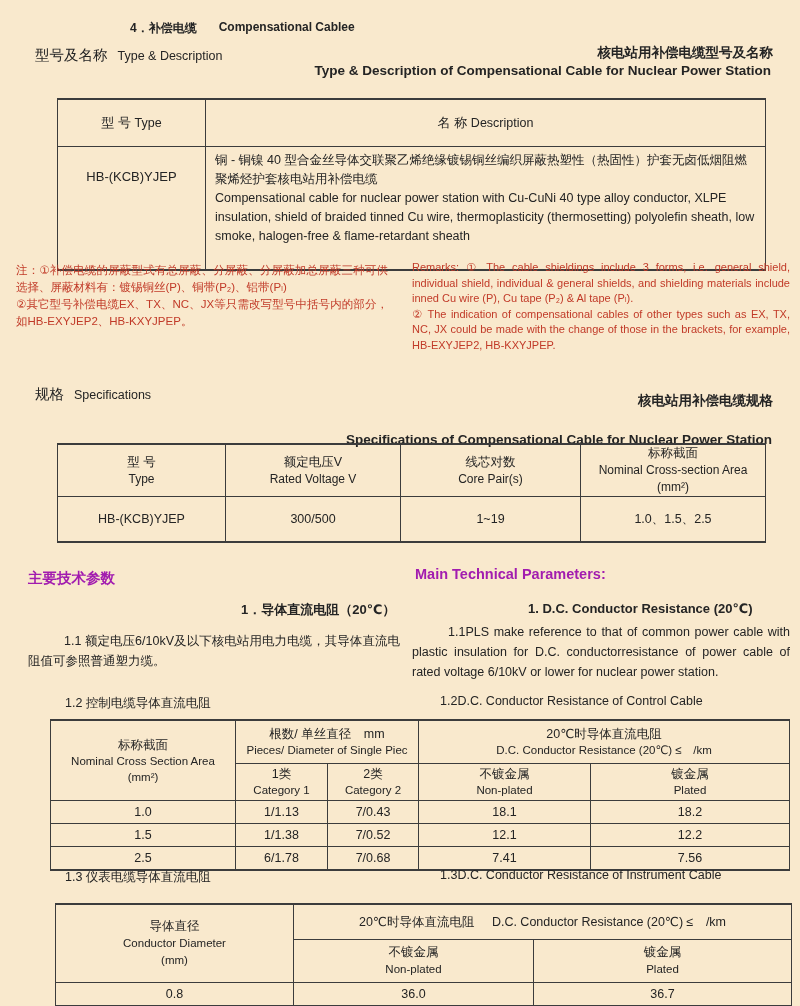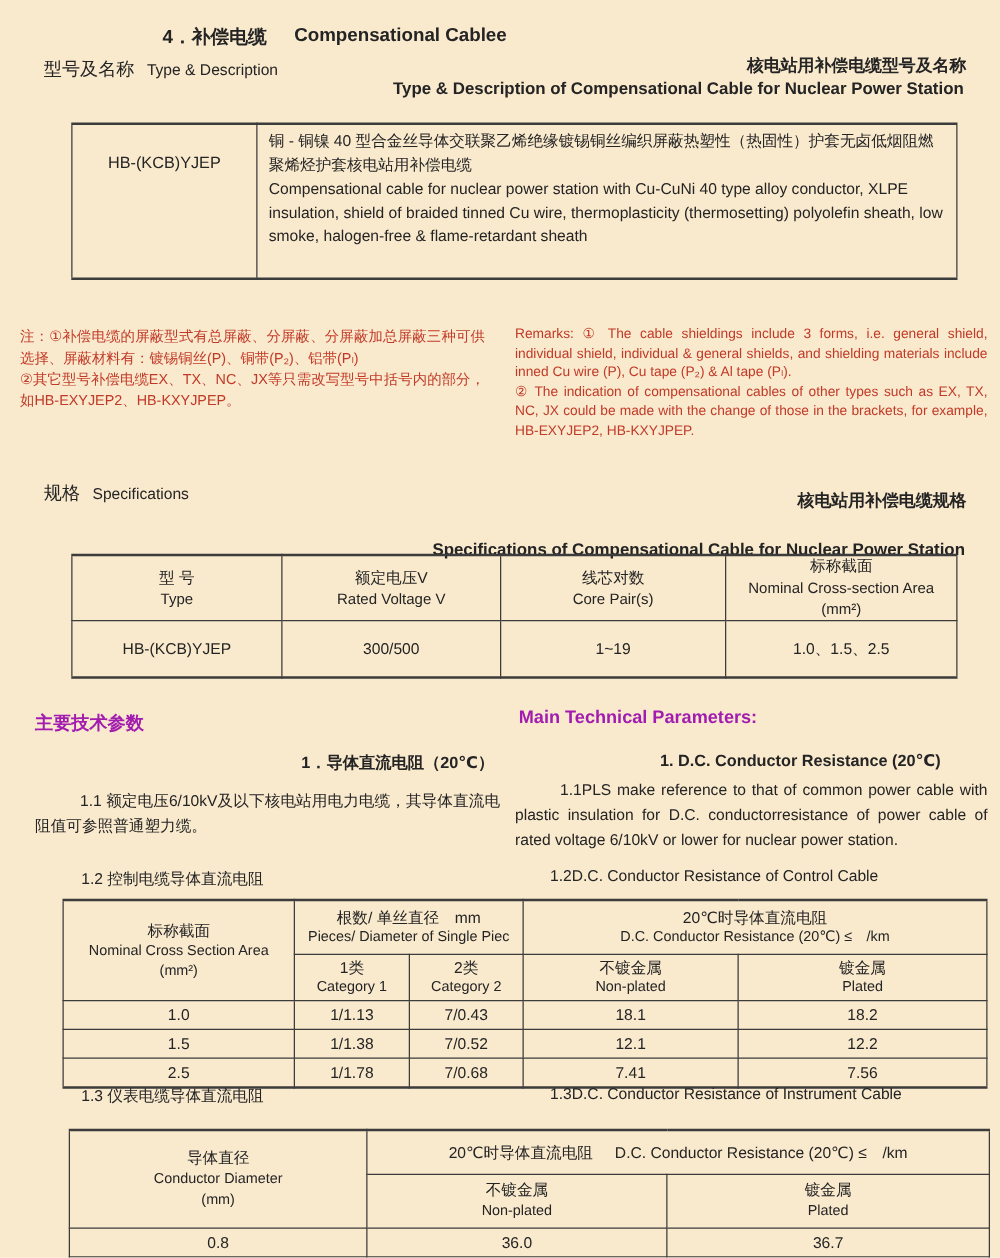--- a/index.html
+++ b/index.html
@@ -4,21 +4,21 @@
 <style>
   html,body{margin:0;padding:0;}
   .page{
     position:relative; width:800px; height:1006px; overflow:hidden;
     background:#f9e9cd; color:#242424;
     font-family:"Liberation Sans","DejaVu Sans",sans-serif;
     font-size:12.5px;
   }
   .abs{position:absolute;}
   
-  .title-row{top:20px; left:130px; font-size:15px; font-weight:bold; display:flex; gap:22px;}
+  .title-row{top:20px; left:130px; font-size:12px; font-weight:bold; display:flex; gap:22px;}
   .section-label{display:flex; align-items:baseline; gap:10px;}
   .section-label .cn{font-size:14.5px;}
   .section-label .en{font-size:12.5px;}
   .rh-cn{font-size:13.5px; font-weight:bold;}
   .rh-en{font-size:13.5px; font-weight:bold;}
   
   table{border-collapse:collapse; table-layout:fixed;}
   th,td{border:1px solid #3c3c3c; padding:0; font-weight:normal; text-align:center; vertical-align:middle;}
   table.grid{border-top:2px solid #3c3c3c; border-bottom:2px solid #3c3c3c;}
   .sub-en{display:block; font-size:12px;}
@@ -74,20 +74,30 @@
   </div>
   <div class="abs rh-cn" style="top:44px; right:27px;">核电站用补偿电缆型号及名称</div>
   <div class="abs rh-en" style="top:63px; right:29px;">Type &amp; Description of Compensational Cable for Nuclear Power Station</div>
 
   <table class="abs grid t1">
     <colgroup>
         <col style="width:148px">
         <col>
       </colgroup>
     <tbody>
+      <tr class="head-row">
+        <th>
+          <span>型  号</span>
+          <span class="inline-en">Type</span>
+        </th>
+        <th>
+          <span>名    称</span>
+          <span class="inline-en">Description</span>
+        </th>
+      </tr>
       <tr>
         <td class="t1-type">HB-(KCB)YJEP</td>
         <td class="t1-desc">
           <div class="desc-cn">铜 - 铜镍 40 型合金丝导体交联聚乙烯绝缘镀锡铜丝编织屏蔽热塑性（热固性）护套无卤低烟阻燃聚烯烃护套核电站用补偿电缆</div>
           <div class="desc-en">Compensational cable for nuclear power station with Cu-CuNi 40 type alloy conductor, XLPE insulation, shield of braided tinned Cu wire, thermoplasticity (thermosetting) polyolefin sheath, low smoke, halogen-free &amp; flame-retardant sheath</div>
         </td>
       </tr>
     </tbody>
   </table>
 
@@ -205,21 +215,21 @@
       </tr>
       <tr>
         <td>1.5</td>
         <td>1/1.38</td>
         <td>7/0.52</td>
         <td>12.1</td>
         <td>12.2</td>
       </tr>
       <tr>
         <td>2.5</td>
-        <td>1/1.78</td>
+        <td>6/1.78</td>
         <td>7/0.68</td>
         <td>7.41</td>
         <td>7.56</td>
       </tr>
     </tbody>
   </table>
 
   <div class="abs" style="top:869px; left:65px;">1.3 仪表电缆导体直流电阻</div>
   <div class="abs" style="top:868px; left:440px;">1.3D.C. Conductor Resistance of Instrument Cable</div>
 

